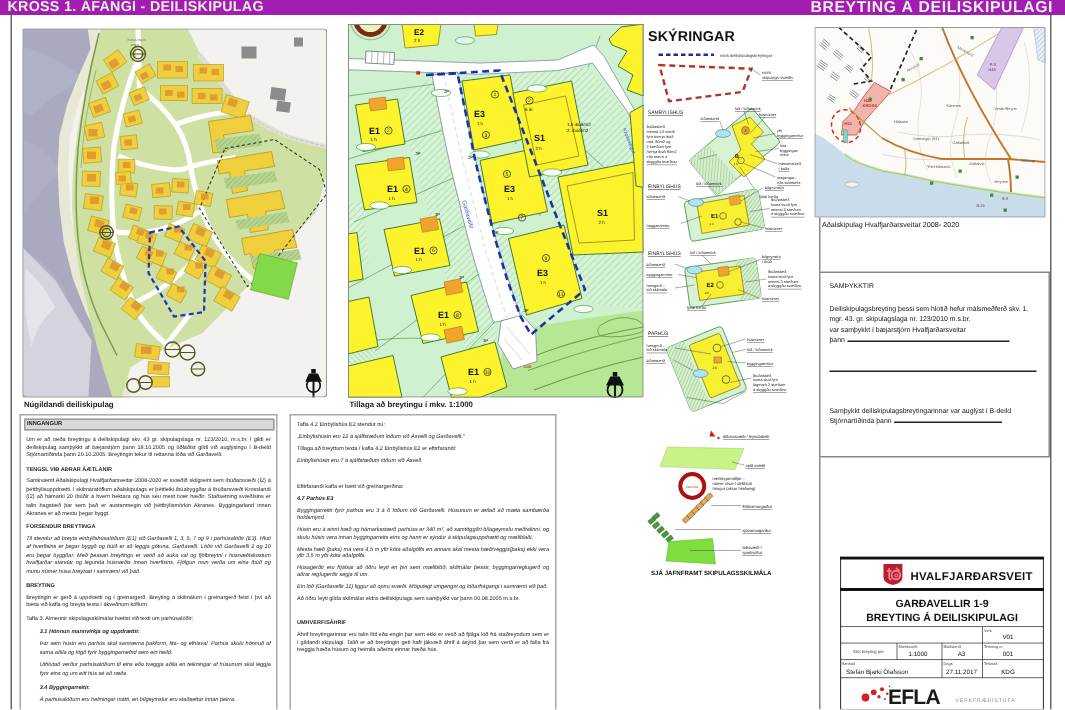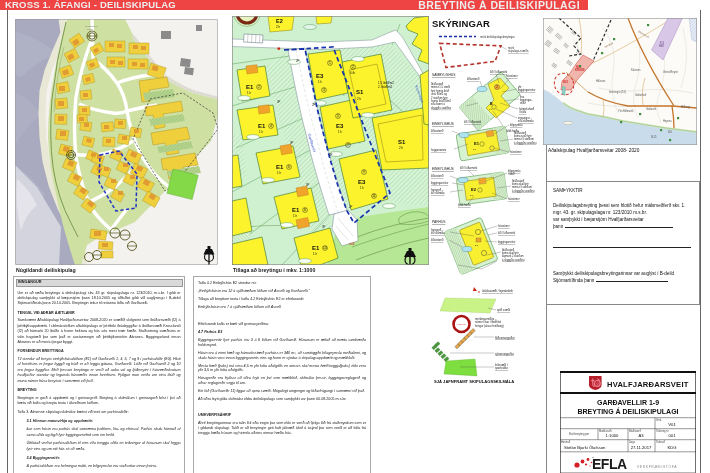--- a/index.html
+++ b/index.html
@@ -1,17 +1,17 @@
 <!DOCTYPE html>
 <html><head><meta charset="utf-8">
 <style>
 html,body{margin:0;padding:0;}
 body{width:710px;height:473px;position:relative;background:#fff;font-family:"Liberation Sans",sans-serif;overflow:hidden;}
 .abs{position:absolute;}
-#hdr{left:0;top:0;width:588px;height:10px;background:#ef4444;color:#ededed;font-weight:bold;font-size:10.5px;}
+#hdr{left:0;top:0;width:710px;height:10px;background:#a21caf;color:#ededed;font-weight:bold;font-size:10.5px;}
 #hdr .l{position:absolute;left:5px;top:-1px;letter-spacing:0.2px;font-size:9.5px;}
 #hdr .r{position:absolute;right:8px;top:-1.5px;letter-spacing:0.4px;font-size:10.5px;}
 .cap{font-size:5.2px;color:#1a1a1a;font-weight:bold;}
 .tcol{font-size:3.7px;color:#1c1c1c;line-height:1.45;text-align:justify;}
 .tcol p{margin:0 0 3.5px 0;}
 .tcol .h{font-weight:bold;margin:4px 0 2.5px 0;text-align:left;}
 .tcol .ind{margin-left:9px;}
 .tcol .it{font-style:italic;}
 .box1{left:13px;top:276px;width:170px;height:197px;border:0.5px solid #aaa;border-bottom:none;background:#fff;}
 .box1 .band{margin:1.5px;background:#d9d9d9;border:0.5px solid #999;font-weight:bold;font-size:3.8px;padding:0.5px 1.5px;}

